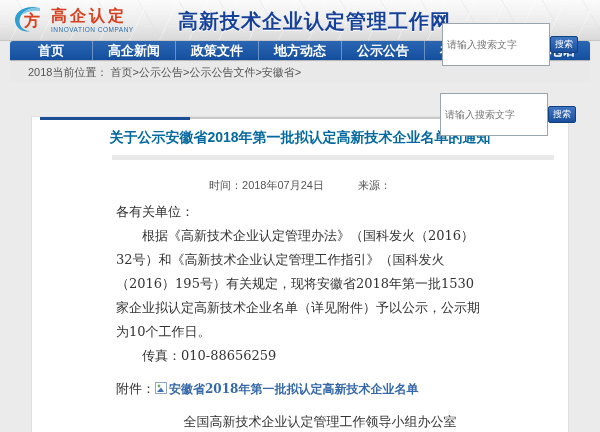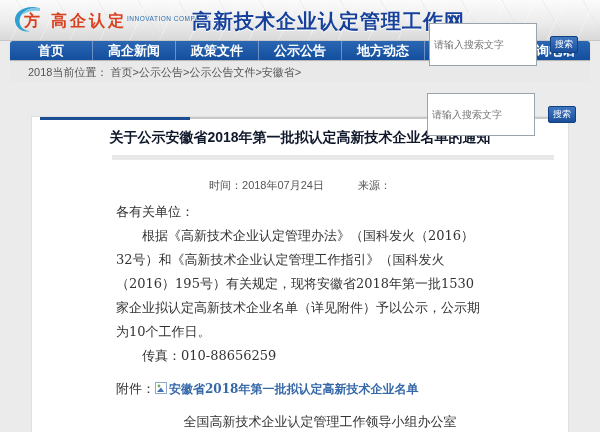--- a/index.html
+++ b/index.html
@@ -16,36 +16,36 @@
     border-bottom:1px solid #c6c6c6;
   }
   .header::after{
     content:"";position:absolute;inset:0;pointer-events:none;opacity:.35;
     background:
       repeating-linear-gradient(115deg,transparent 0 26px,#ffffff 26px 27px),
       repeating-linear-gradient(60deg,transparent 0 34px,#dddddd 34px 35px);
   }
   .logo{position:absolute;left:12px;top:4px;display:flex;align-items:center;z-index:2;}
   .logo-swirl{margin-right:5px;}
-  .logo-texts{display:flex;flex-direction:row;line-height:1;}
+  .logo-texts{display:flex;flex-direction:column;line-height:1;}
   .logo-name{color:#d8401f;font-size:16px;font-weight:bold;letter-spacing:3px;}
   .logo-sub{color:#2a6fb0;font-size:6.5px;letter-spacing:.5px;margin-top:3px;}
   .site-title{
-    position:absolute;left:192px;top:8px;z-index:2;
+    position:absolute;left:178px;top:8px;z-index:2;
     font-size:20px;font-weight:bold;color:#16419b;letter-spacing:1px;
     text-shadow:0 1px 0 #ffffff;
   }
   .search-box{display:flex;align-items:center;z-index:3;}
   .header .search-box{position:absolute;right:22px;top:23px;}
   .search-input{
     width:98px;height:13px;border:1px solid #9aa4ad;background:#fff;
     font-size:10px;color:#555;padding:14px 4px;outline:none;
   }
   .search-btn{
-    margin-left:13px;height:17px;min-width:28px;border:1px solid #11407e;
+    margin-left:0;height:17px;min-width:28px;border:1px solid #11407e;
     background:linear-gradient(180deg,#3f76c2,#1b4f9c);color:#fff;
     font-size:9px;border-radius:2px;padding:0 4px;cursor:pointer;line-height:15px;
   }
   
   .nav{
     margin:0 10px;height:19px;display:flex;
     background:linear-gradient(180deg,#2a66b2,#134f9e);
     border-radius:3px 3px 0 0;box-shadow:0 1px 1px rgba(0,0,0,.25);
   }
   .nav-item{
@@ -68,21 +68,21 @@
     margin:2px auto 0;width:538px;height:318px;background:#ffffff;
     border:1px solid #e0e0e0;box-sizing:border-box;position:relative;overflow:hidden;
   }
   .top-rule{display:flex;align-items:flex-start;margin:0 8px;height:3px;}
   .top-rule .blue{width:150px;height:3px;background:#1b4e94;}
   .top-rule .gray{flex:1;height:2px;background:#c9c9c9;margin-top:0;}
   .meta-row1{display:flex;justify-content:space-between;align-items:center;padding:4px 10px 0;}
   .site-url{font-family:"DejaVu Sans Mono",monospace;font-size:10px;color:#777;letter-spacing:1px;}
   .font-size-widget{color:#c00000;font-size:11px;font-weight:bold;cursor:pointer;}
   .article-title{
-    text-align:center;color:#0f172a;font-weight:bold;font-size:14px;margin-top:9px;
+    text-align:center;color:#0369a1;font-weight:bold;font-size:14px;margin-top:9px;
   }
   .title-divider{height:5px;background:#e9e9e9;margin:8px 14px 0 80px;}
   .meta-row2{text-align:center;font-size:11px;color:#555;padding:18px 0 0;}
   .meta-row2 .sep{display:inline-block;width:34px;}
   .article-body{
     padding:7px 86px 0 84px;font-size:13px;color:#333;
     font-family:"DejaVu Serif",serif;line-height:24px;
   }
   .article-body p{margin:0;}
   .article-body .indent{text-indent:2em;}
@@ -123,22 +123,22 @@
     <div class="search-box">
       <input class="search-input" type="text" placeholder="请输入搜索文字" style="">
       <button class="search-btn">搜索</button>
     </div>
   </div>
 
   <div class="nav">
     <div class="nav-item">首页</div>
     <div class="nav-item">高企新闻</div>
     <div class="nav-item">政策文件</div>
+    <div class="nav-item">地方动态</div>
     <div class="nav-item">公示公告</div>
-    <div class="nav-item">地方动态</div>
     <div class="nav-item">在线培训</div>
     <div class="nav-item">咨询电话</div>
   </div>
 
   <div class="breadcrumb">
     <span class="crumb-prefix">2018当前位置：</span>
     <span class="crumb-path">首页&gt;公示公告&gt;公示公告文件&gt;安徽省&gt;</span>
   </div>
 
   <div class="search-row">

